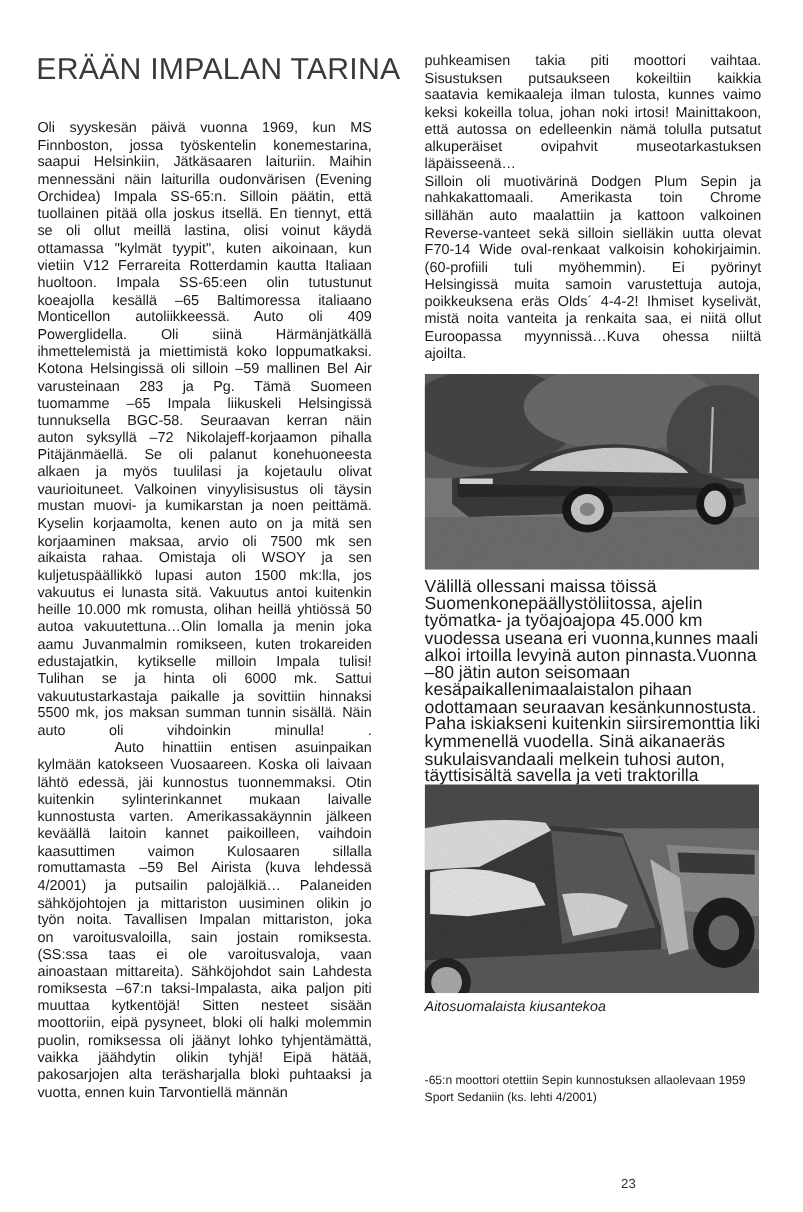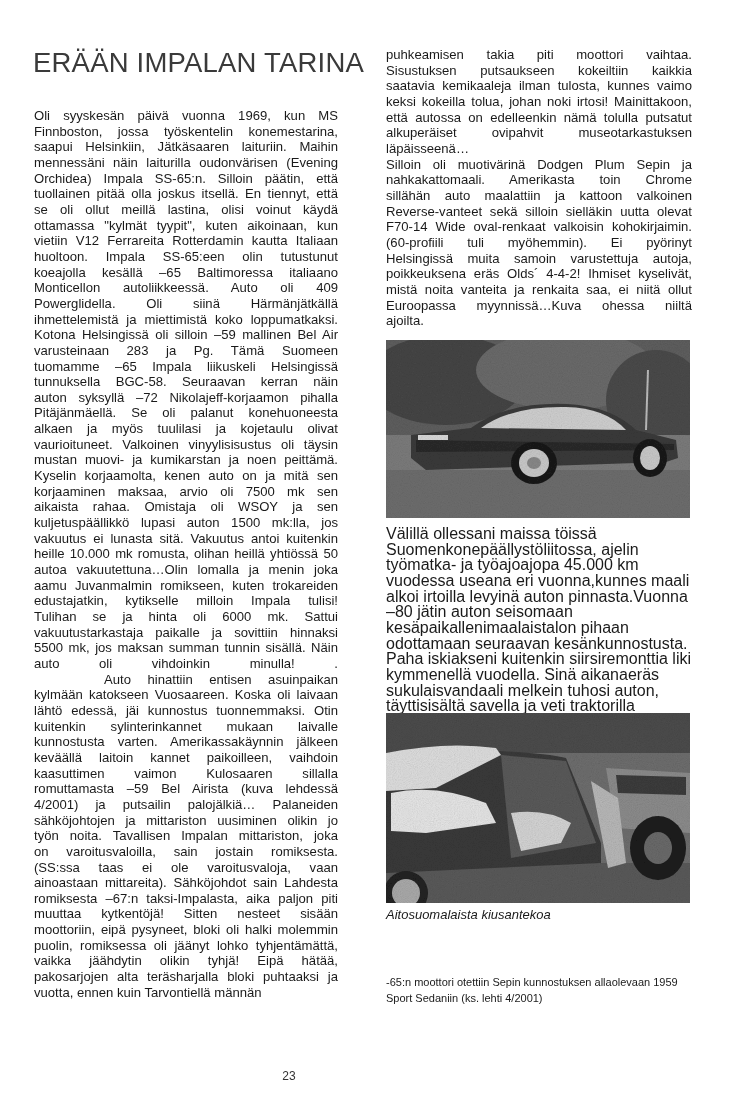--- a/index.html
+++ b/index.html
@@ -53,21 +53,21 @@
     position: absolute;
     left: 386px; top: 907px; width: 306px;
     text-align: left;
     font-size: 13px;
     font-style: italic;
   }
   .para-3 { position: absolute; left: 386px; top: 935px; width: 306px; font-size: 11px; line-height: 15.65px; margin-top: 40px; }
   .page-number {
     position: absolute;
     left: 0; width: 578px; top: 1069px;
-    text-align: center;
+    text-align: right;
     font-size: 12px;
     color: #333;
   }
 </style>
 </head>
 <body>
 
 <h1 class="page-title">ERÄÄN IMPALAN TARINA</h1>
 
 <div class="col left-col" id="left-col">

